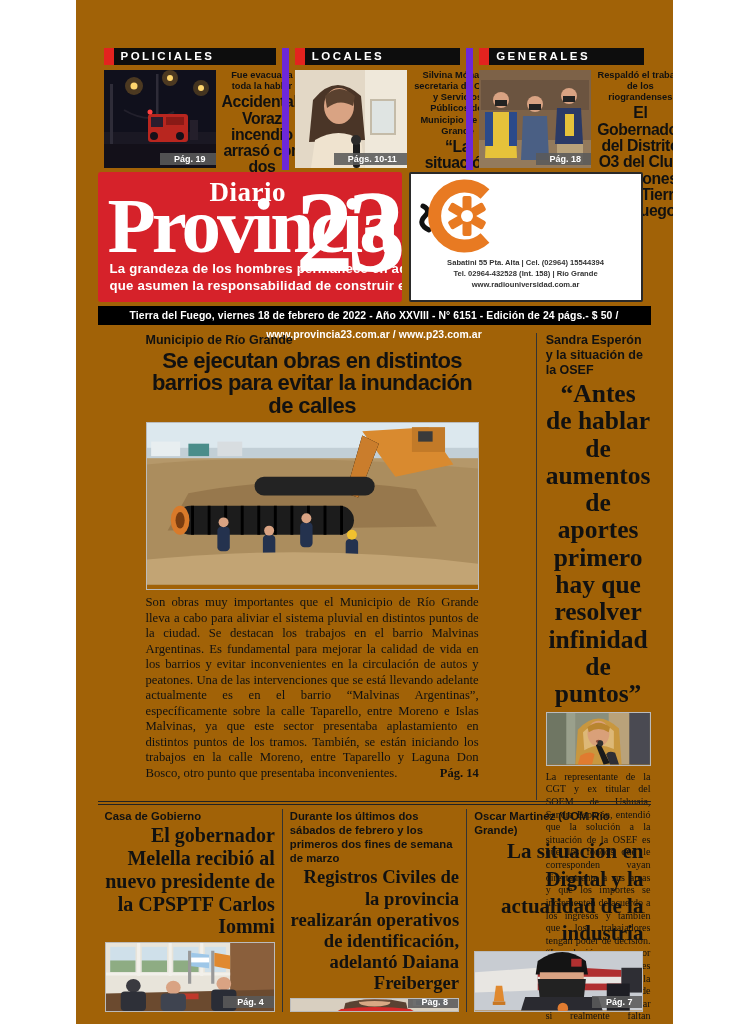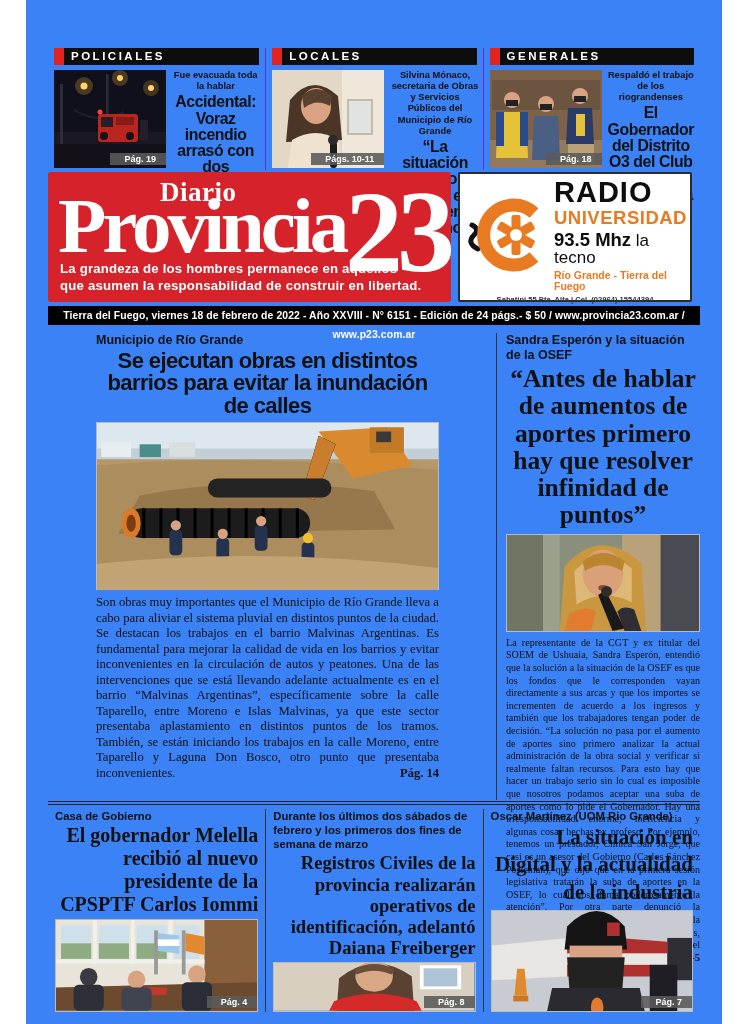--- a/index.html
+++ b/index.html
@@ -1,26 +1,26 @@
 <!DOCTYPE html>
 <html lang="es"><head>
 <meta charset="utf-8">
 <style>
   * { margin:0; padding:0; box-sizing:border-box; }
   html,body { background:#ffffff; }
   .page {
-    width:696px; height:1024px; position:relative; margin:0 auto;
-    background:#3b82f6; overflow:hidden;
+    width:597px; height:1024px; position:relative; margin:0 auto;
+    background:#a16207; overflow:hidden;
     font-family:"Liberation Sans", sans-serif; color:#111;
   }
 
   
   .top-strip { position:absolute; top:48px; left:22px; right:22px; height:122px; display:flex; }
   .news-box { width:33.33%; padding:0 6px; }
-  .news-box + .news-box { border-left:1px solid #6d28d9; }
+  .news-box + .news-box { border-left:7px solid #6d28d9; }
   .label-bar { display:flex; height:17px; }
   .label-red { width:10px; background:#e3231f; }
   .label-black { flex:1; background:#0d0d0d; color:#fff; font-weight:bold;
     font-size:11.5px; letter-spacing:2.5px; line-height:17px; padding-left:7px; }
   .box-content { display:flex; margin-top:5px; height:98px; }
   .box-photo { width:112px; height:98px; position:relative; flex:none; background:#888; }
   .box-photo svg { display:block; width:100%; height:100%; }
   .photo-caption { position:absolute; bottom:3px; right:0; background:rgba(90,90,90,.88);
     color:#fff; font-size:9px; font-weight:bold; padding:1px 10px 1px 14px; }
   .box-text { flex:1; padding-left:6px; text-align:center; display:flex; flex-direction:column; }
@@ -214,26 +214,20 @@
         <svg class="ra-logo" viewBox="0 0 88 76">
           <path d="M14 52 Q 2 46 10 38 Q 16 32 8 28" stroke="#111" stroke-width="5" fill="none" stroke-linecap="round"></path>
           <path d="M70 16 A 30 30 0 1 0 70 60" stroke="#e87a22" stroke-width="13" fill="none"></path>
           <g fill="#e87a22" transform="translate(52,38)">
             <rect x="-4.5" y="-20" width="9" height="40" rx="2"></rect>
             <rect x="-4.5" y="-20" width="9" height="40" rx="2" transform="rotate(60)"></rect>
             <rect x="-4.5" y="-20" width="9" height="40" rx="2" transform="rotate(120)"></rect>
           </g>
           <circle cx="52" cy="38" r="6" fill="#fff"></circle>
         </svg>
-        <div class="ra-text">
-          <div class="ra-radio">RADIO</div>
-          <div class="ra-univ">UNIVERSIDAD</div>
-          <div class="ra-freq"><b>93.5 Mhz</b><span> la tecno</span></div>
-          <div class="ra-loc">Río Grande - Tierra del Fuego</div>
-        </div>
       </div>
       <div class="ra-addr">
         <div>Sabatini 55 Pta. Alta | Cel. (02964) 15544394</div>
         <div>Tel. 02964-432528 (Int. 158) | Río Grande</div>
         <div>www.radiouniversidad.com.ar</div>
       </div>
     </div>
   </div>
 
   <div class="dateline">Tierra del Fuego, viernes 18 de febrero de 2022 - Año XXVIII - N° 6151 - Edición de 24 págs.- $ 50 / www.provincia23.com.ar / www.p23.com.ar</div>

